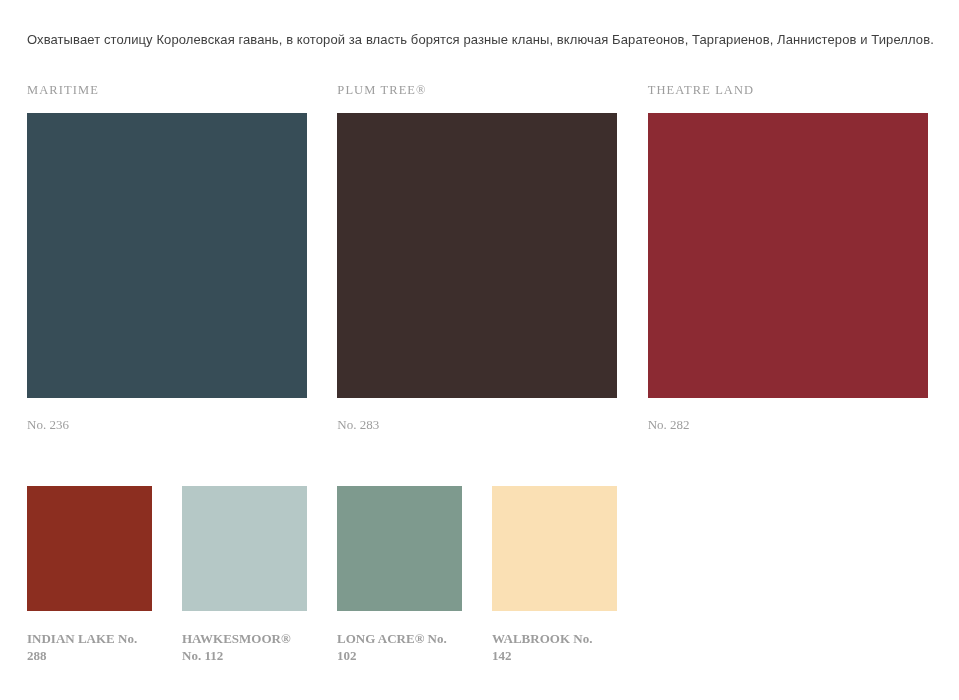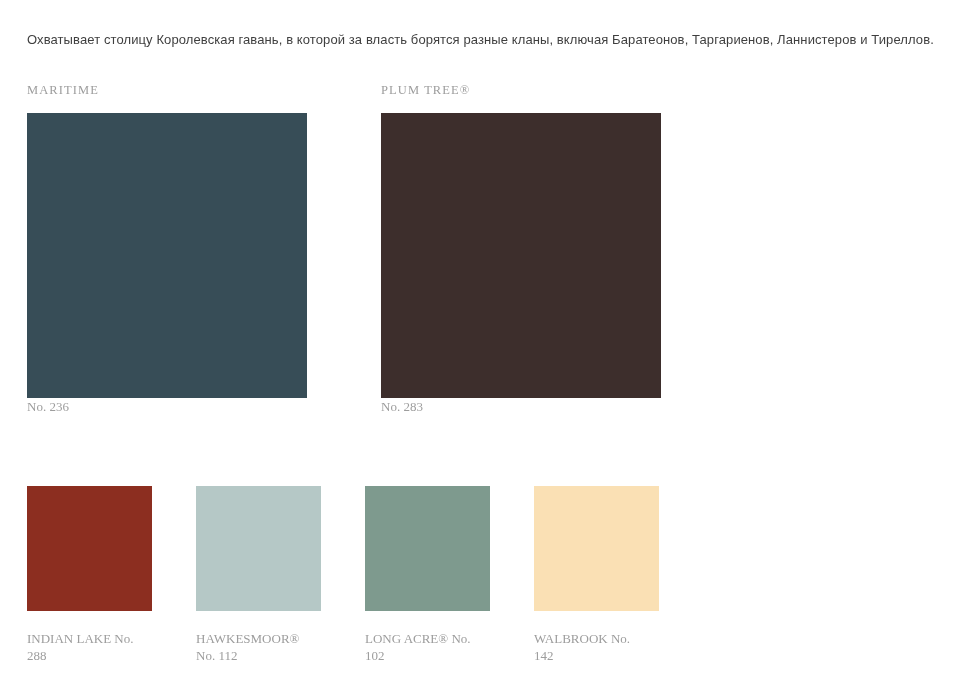--- a/index.html
+++ b/index.html
@@ -69,30 +69,32 @@
     height: 18px;
     margin-bottom: 13px;
   }
   .big-chip {
     display: block;
     width: 280px;
     height: 285px;
   }
   .big-card .swatch-code {
     display: block;
+    margin-top: 18px;
   }
 
   
   .bottom-row {
     position: absolute;
     left: 27px;
     top: 486px;
     width: 901px;
     display: flex;
-    gap: 44px;
+    gap: 30px;
+    font-weight: bold;
   }
   .small-card {
     width: 125px;
   }
   .small-chip {
     display: block;
     width: 125px;
     height: 125px;
   }
   .small-card .small-label {
@@ -115,20 +117,25 @@
       <span class="big-chip" style="background-color: rgb(55, 77, 87);"></span>
       <span class="swatch-code">No. 236</span>
     </div>
 
     <div class="big-card">
       <span class="swatch-name">PLUM TREE®</span>
       <span class="big-chip" style="background-color: rgb(61, 46, 44);"></span>
       <span class="swatch-code">No. 283</span>
     </div>
 
+    <div class="big-card">
+      <span class="swatch-name">THEATRE LAND</span>
+      <span class="big-chip" style="background-color: rgb(140, 42, 51);"></span>
+      <span class="swatch-code">No. 282</span>
+    </div>
 
   </div>
 
   <div class="bottom-row">
 
     <div class="small-card">
       <span class="small-chip" style="background-color: rgb(140, 46, 32);"></span>
       <span class="small-label">INDIAN LAKE No. 288</span>
     </div>
 

